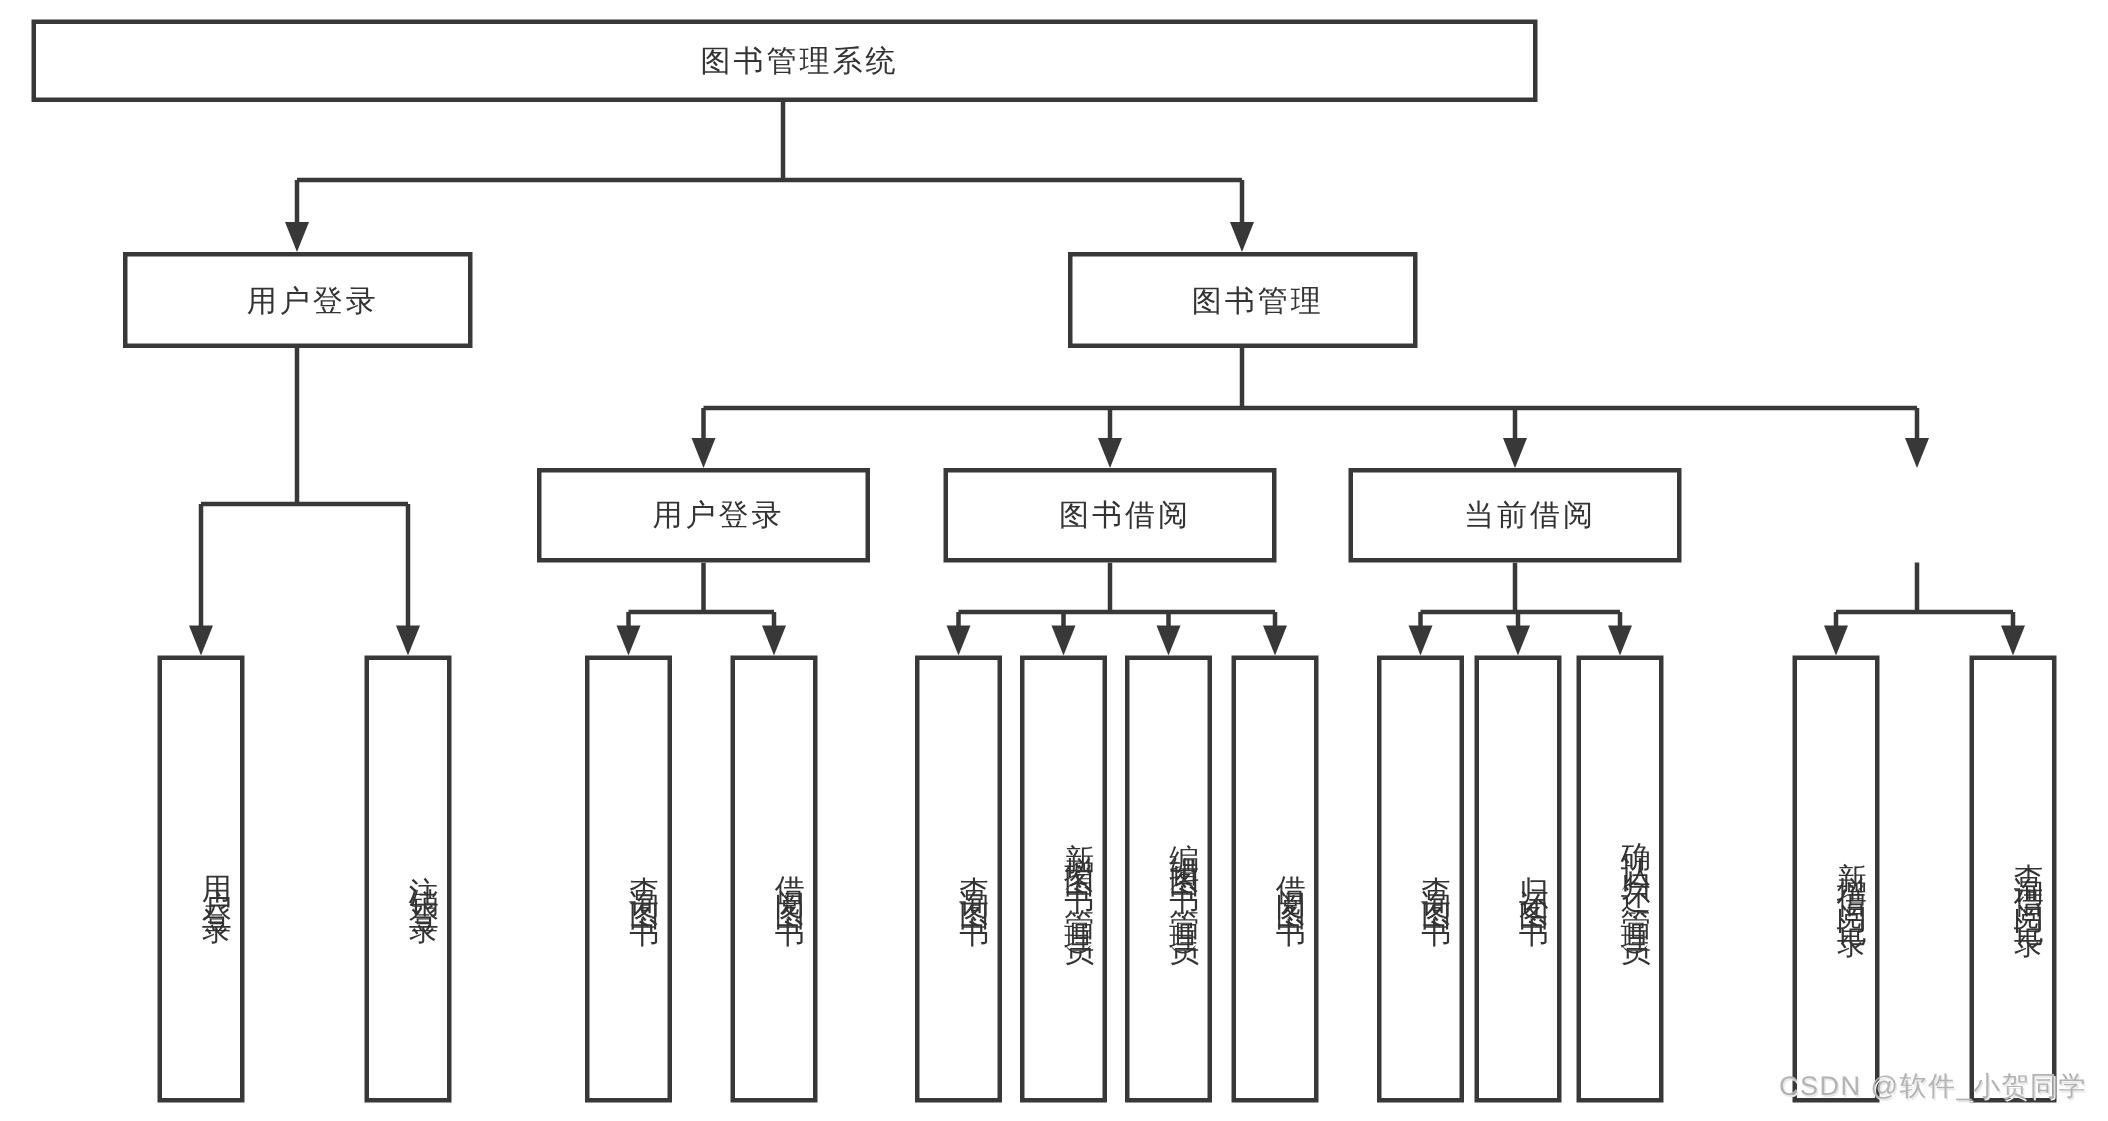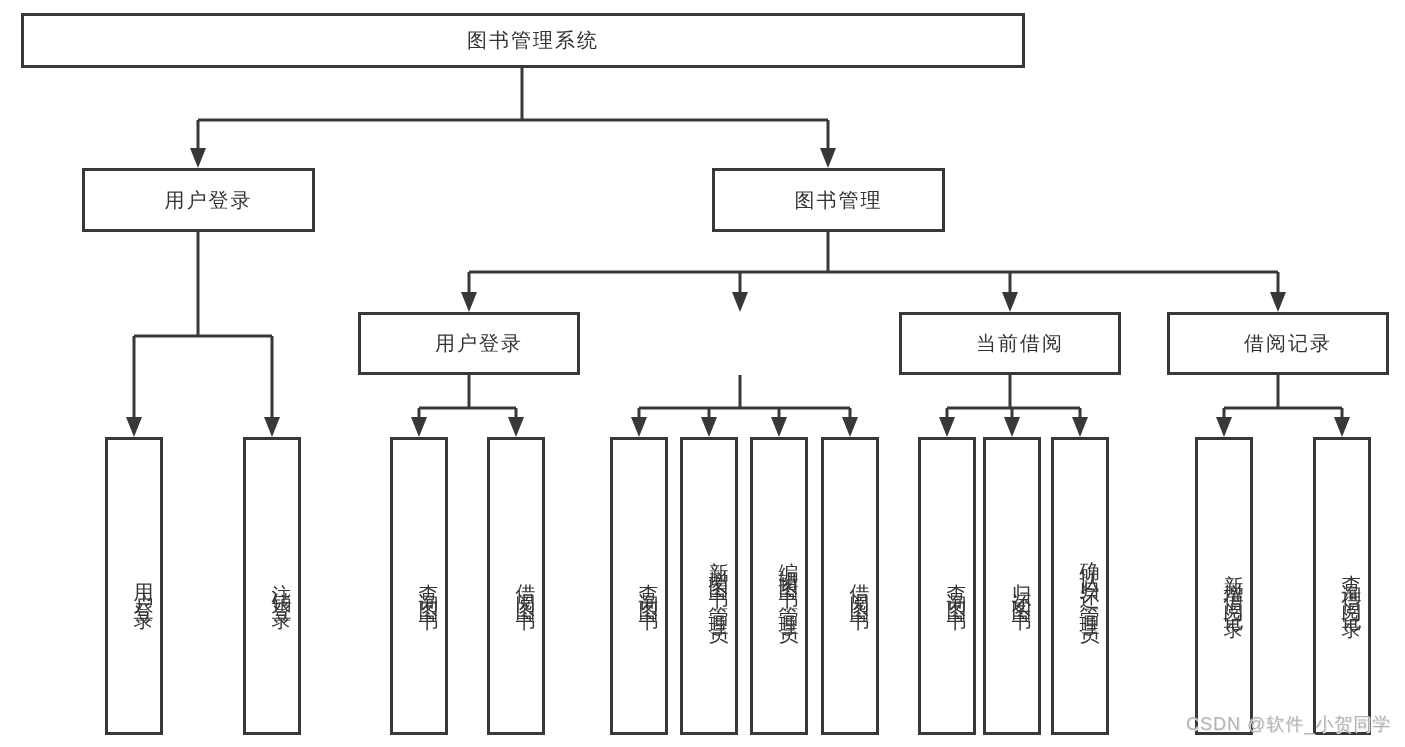--- a/index.html
+++ b/index.html
@@ -94,22 +94,22 @@
       <polygon points="1334,417 1350,417 1342,437"></polygon>
     </g>
   </svg>
 
   <div class="node root">图书管理系统</div>
 
   <div class="node lvl2" style="left:82px;">用户登录</div>
   <div class="node lvl2" style="left:712px;">图书管理</div>
 
   <div class="node lvl3" style="left:358px;">用户登录</div>
+  <div class="node lvl3" style="left:629px;">图书借阅</div>
   <div class="node lvl3" style="left:899px;font-family:Liberation Mono, monospace;">当前借阅</div>
-  <div class="node lvl3" style="left:1167px;">借阅记录</div>
 
   <div class="node leaf" style="left:105px;">用户登录</div>
   <div class="node leaf" style="left:243px;">注销登录</div>
 
   <div class="node leaf" style="left:390px;">查询图书</div>
   <div class="node leaf" style="left:487px;">借阅图书</div>
 
   <div class="node leaf" style="left:610px;">查询图书</div>
   <div class="node leaf" style="left:680px;">新增图书（管理员）</div>
   <div class="node leaf" style="left:750px;">编辑图书（管理员）</div>

